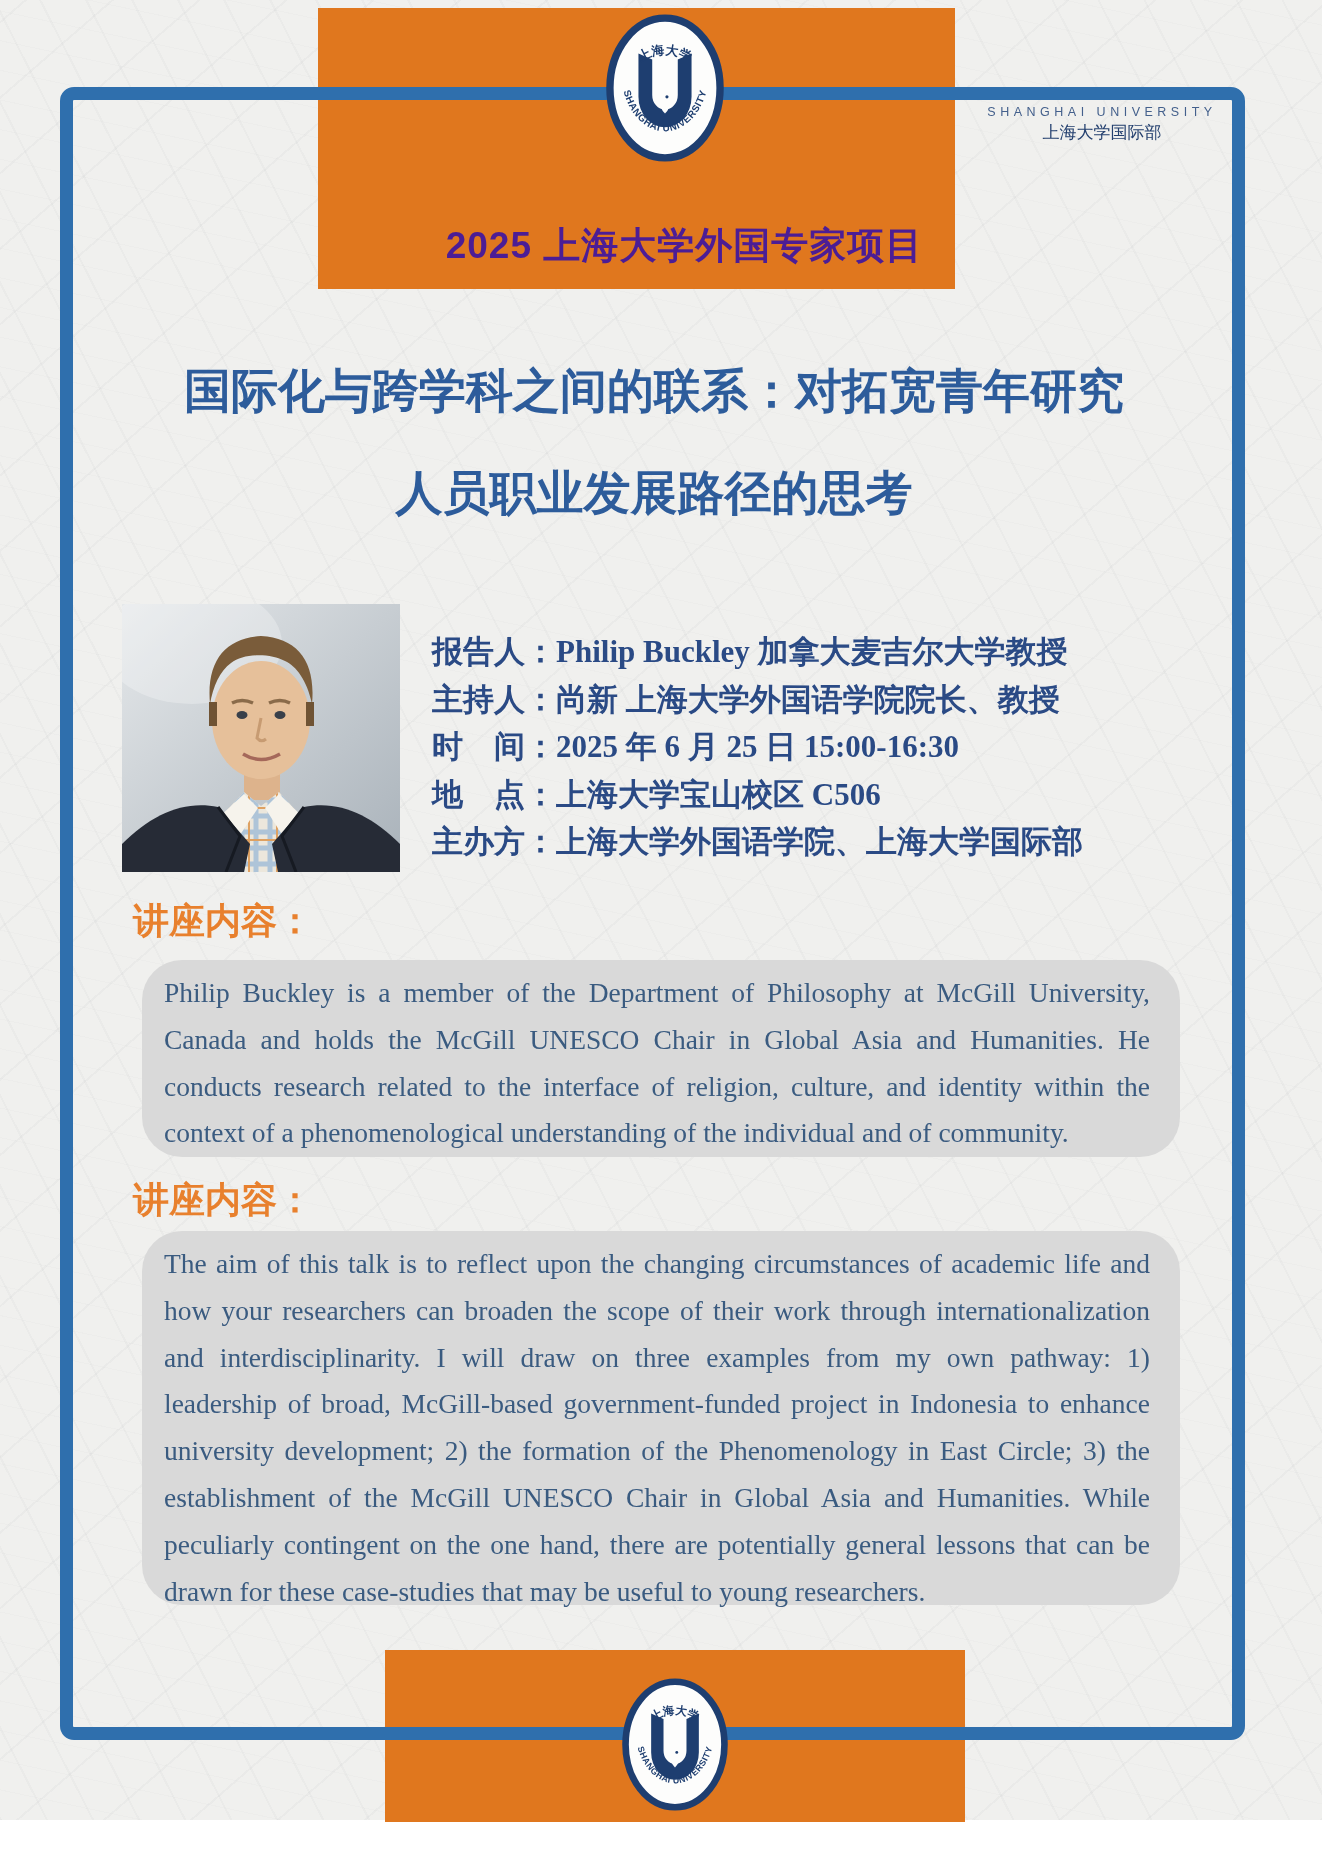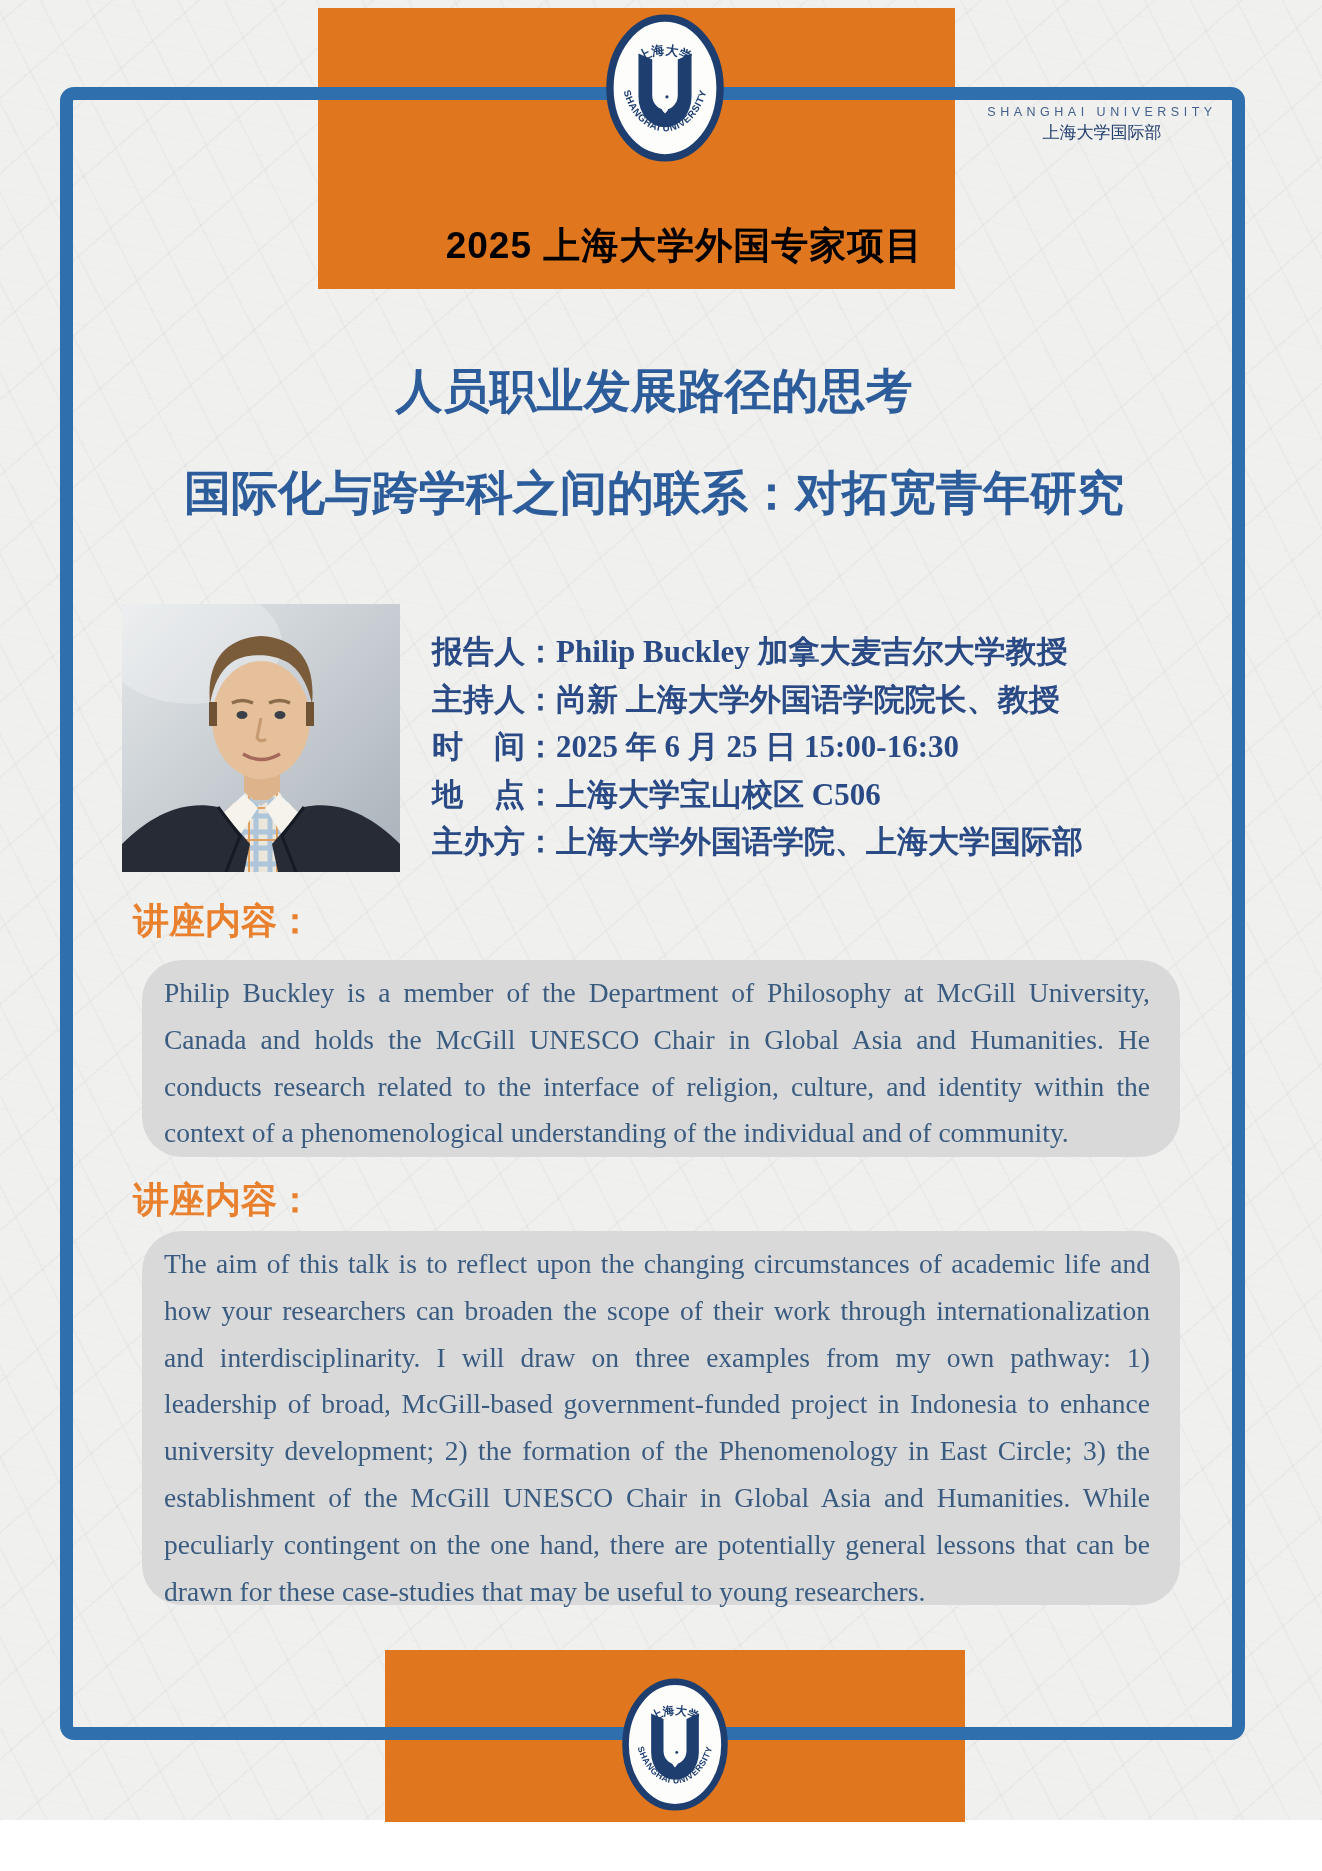--- a/index.html
+++ b/index.html
@@ -8,21 +8,21 @@
   .paper{position:absolute;left:0;top:0;width:1322px;height:1820px;background:#f0f0ee;
          background-image:
            repeating-linear-gradient(63deg, rgba(140,145,150,0.055) 0 2px, transparent 2px 41px),
            repeating-linear-gradient(-41deg, rgba(120,125,135,0.05) 0 2px, transparent 2px 57px),
            repeating-linear-gradient(12deg, rgba(160,160,165,0.04) 0 1px, transparent 1px 29px);}
   .top-band{position:absolute;left:318px;top:8px;width:637px;height:281px;background:#e0771e;z-index:1;}
   .bottom-band{position:absolute;left:385px;top:1650px;width:580px;height:172px;background:#e0771e;z-index:1;}
   .frame{position:absolute;left:60px;top:87px;width:1185px;height:1653px;box-sizing:border-box;
          border:13px solid #2f6fad;border-radius:14px;z-index:2;}
   .band-title{position:absolute;left:0;right:0;bottom:18px;text-align:center;padding-left:96px;
-              font-size:37px;font-weight:700;color:#000000;letter-spacing:1px;}
+              font-size:37px;font-weight:700;color:#4c1d95;letter-spacing:1px;}
   .seal{position:absolute;z-index:3;}
   .seal-top{left:606px;top:13px;width:118px;height:150px;}
   .seal-bottom{left:622px;top:1671px;width:106px;height:147px;}
   .shuglobal{position:absolute;left:962px;top:100px;width:280px;text-align:center;z-index:3;line-height:1;}
   .sg-line1{font-size:38px;color:#223d6d;letter-spacing:1px;white-space:nowrap;}
   .sg-shu{font-weight:800;}
   .sg-rest{font-weight:300;letter-spacing:2px;}
   .sg-globe{color:#e0771e;font-weight:400;}
   .sg-line2{margin-top:6px;font-size:12.5px;letter-spacing:4.5px;color:#44608c;font-weight:400;}
   .sg-line3{margin-top:5px;font-size:17px;color:#24406f;font-weight:400;}
@@ -78,22 +78,22 @@
       </defs>
       <use href="#seal-art"></use>
     </svg>
 
     <div class="shuglobal">
       <div class="sg-line2">SHANGHAI UNIVERSITY</div>
       <div class="sg-line3">上海大学国际部</div>
     </div>
 
     <h1 class="main-title">
+      <div>国际化与跨学科之间的联系：对拓宽青年研究</div>
       <div>人员职业发展路径的思考</div>
-      <div>国际化与跨学科之间的联系：对拓宽青年研究</div>
     </h1>
 
 
     <svg class="photo" viewBox="0 0 278 268">
       <defs>
         <linearGradient id="pbg" x1="0" y1="0" x2="1" y2="1">
           <stop offset="0" stop-color="#e5e8ea"></stop>
           <stop offset="1" stop-color="#a9b2ba"></stop>
         </linearGradient>
         <clipPath id="shirt-area">

